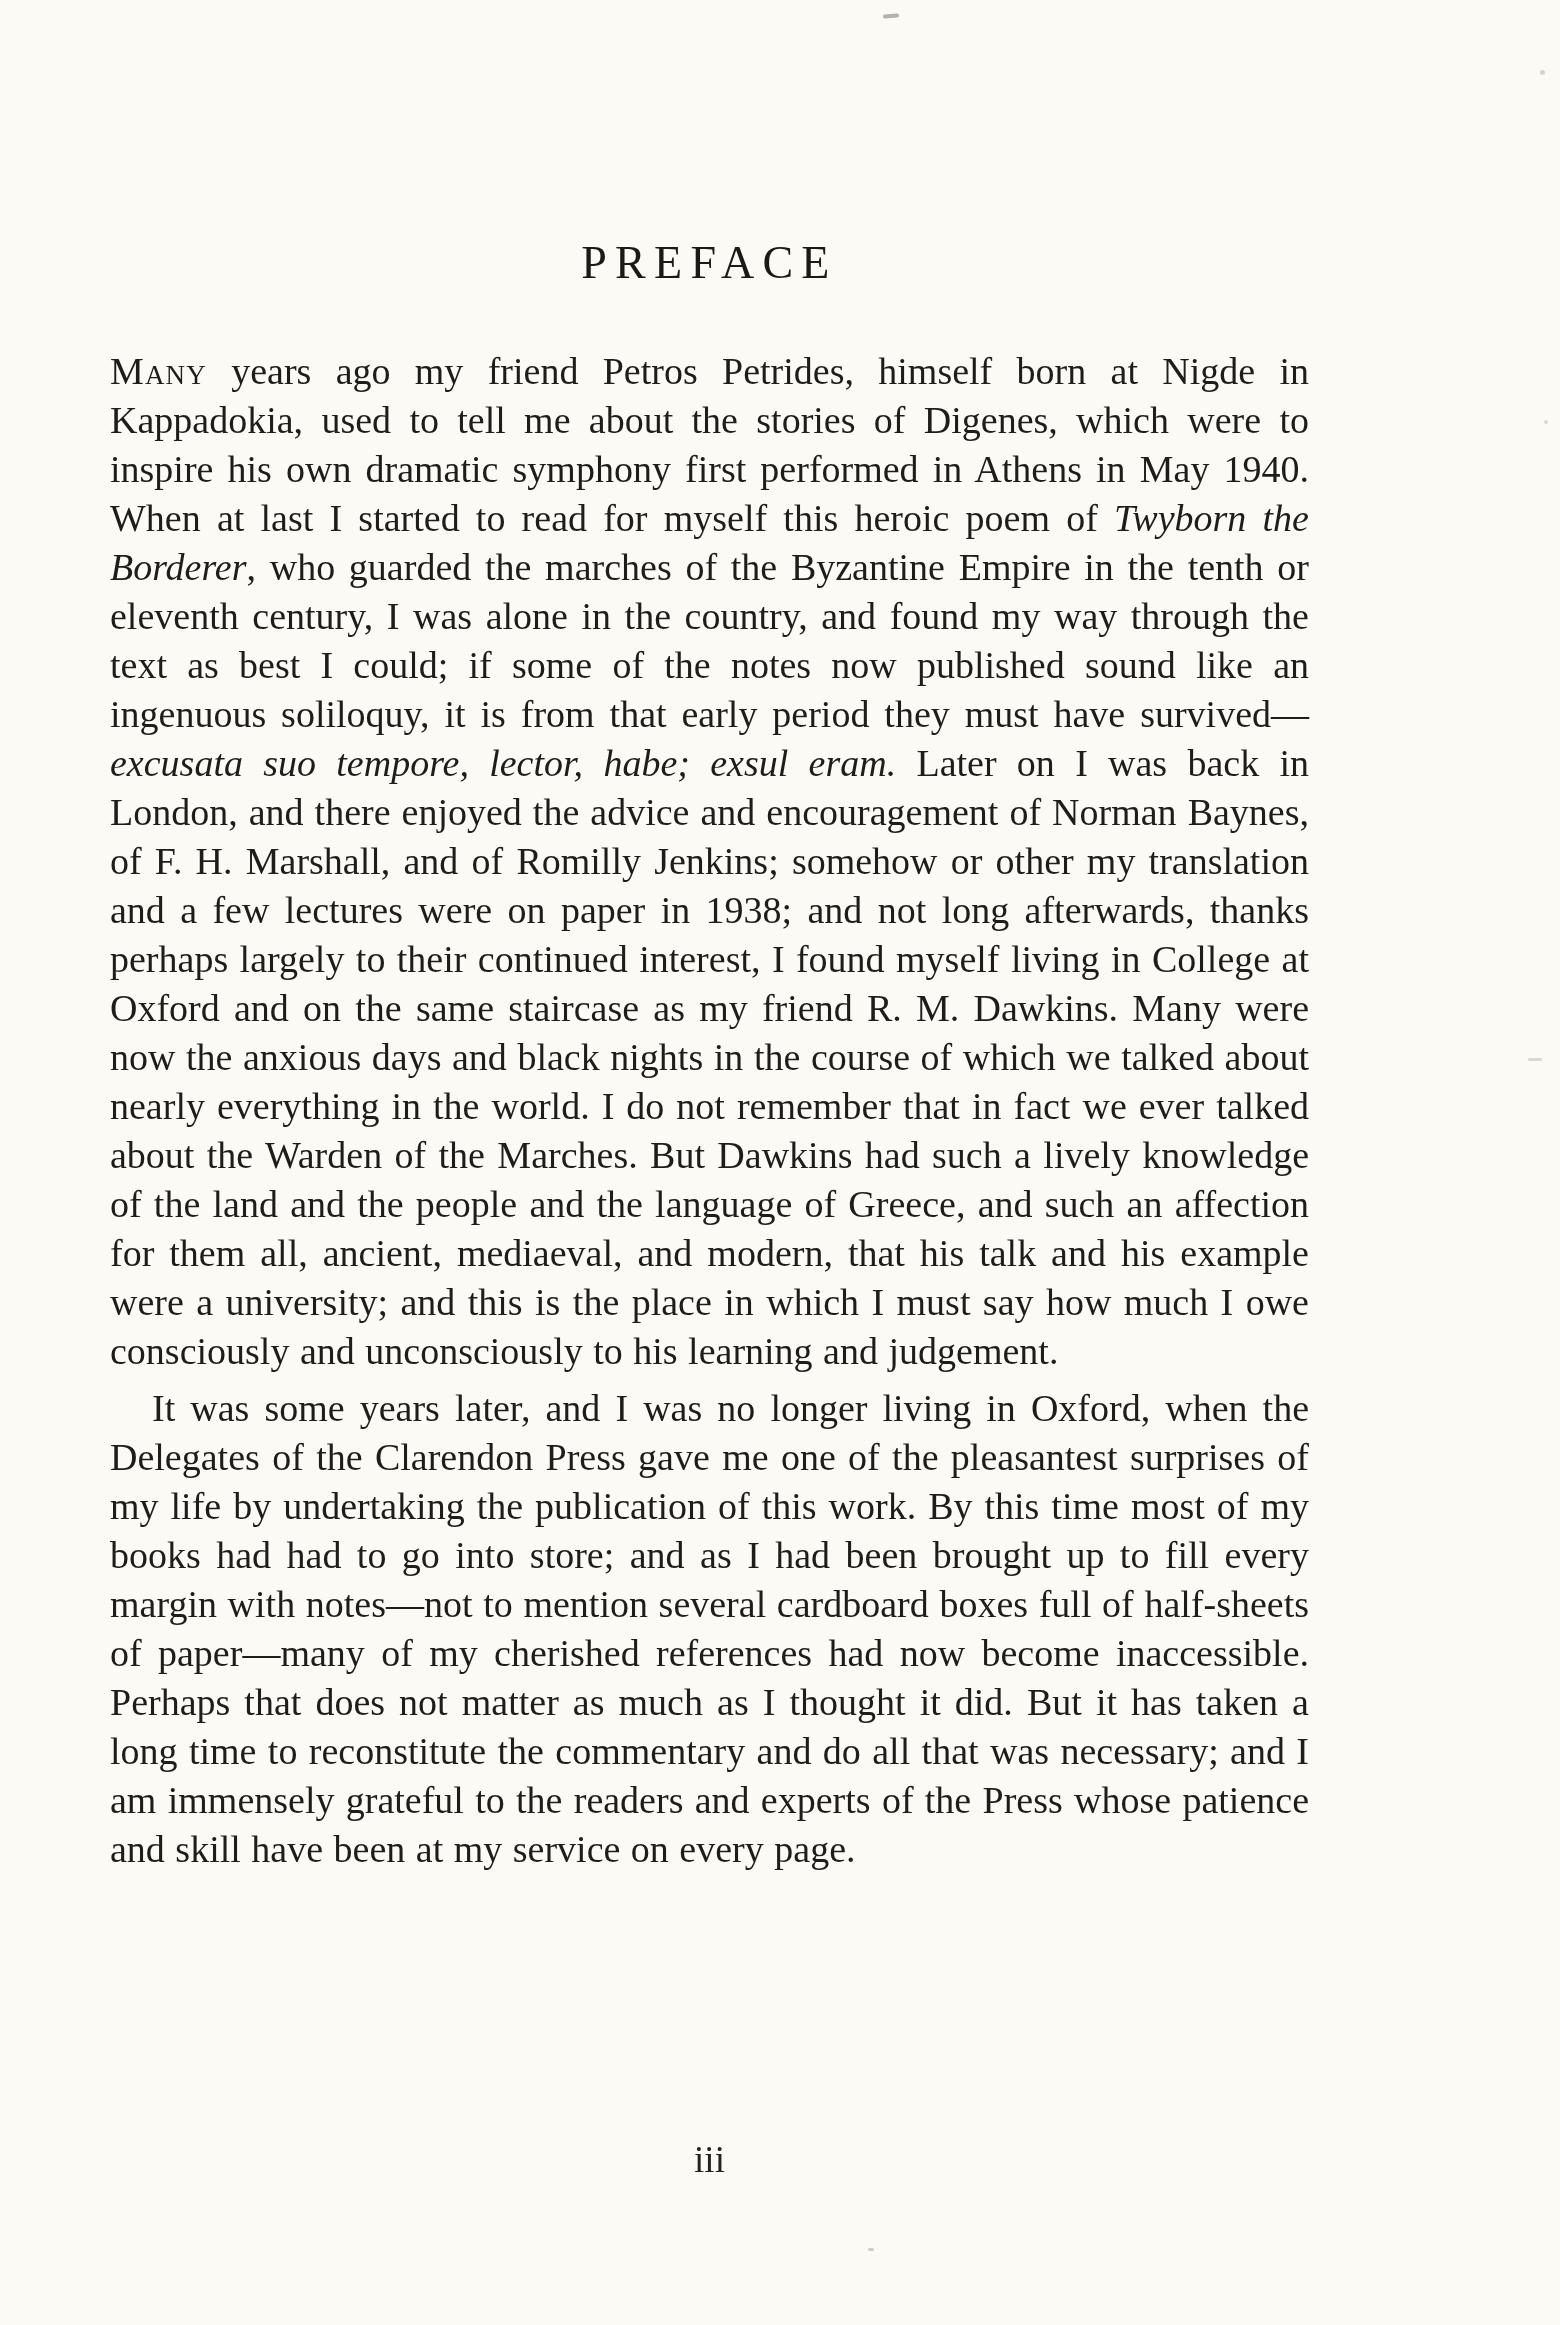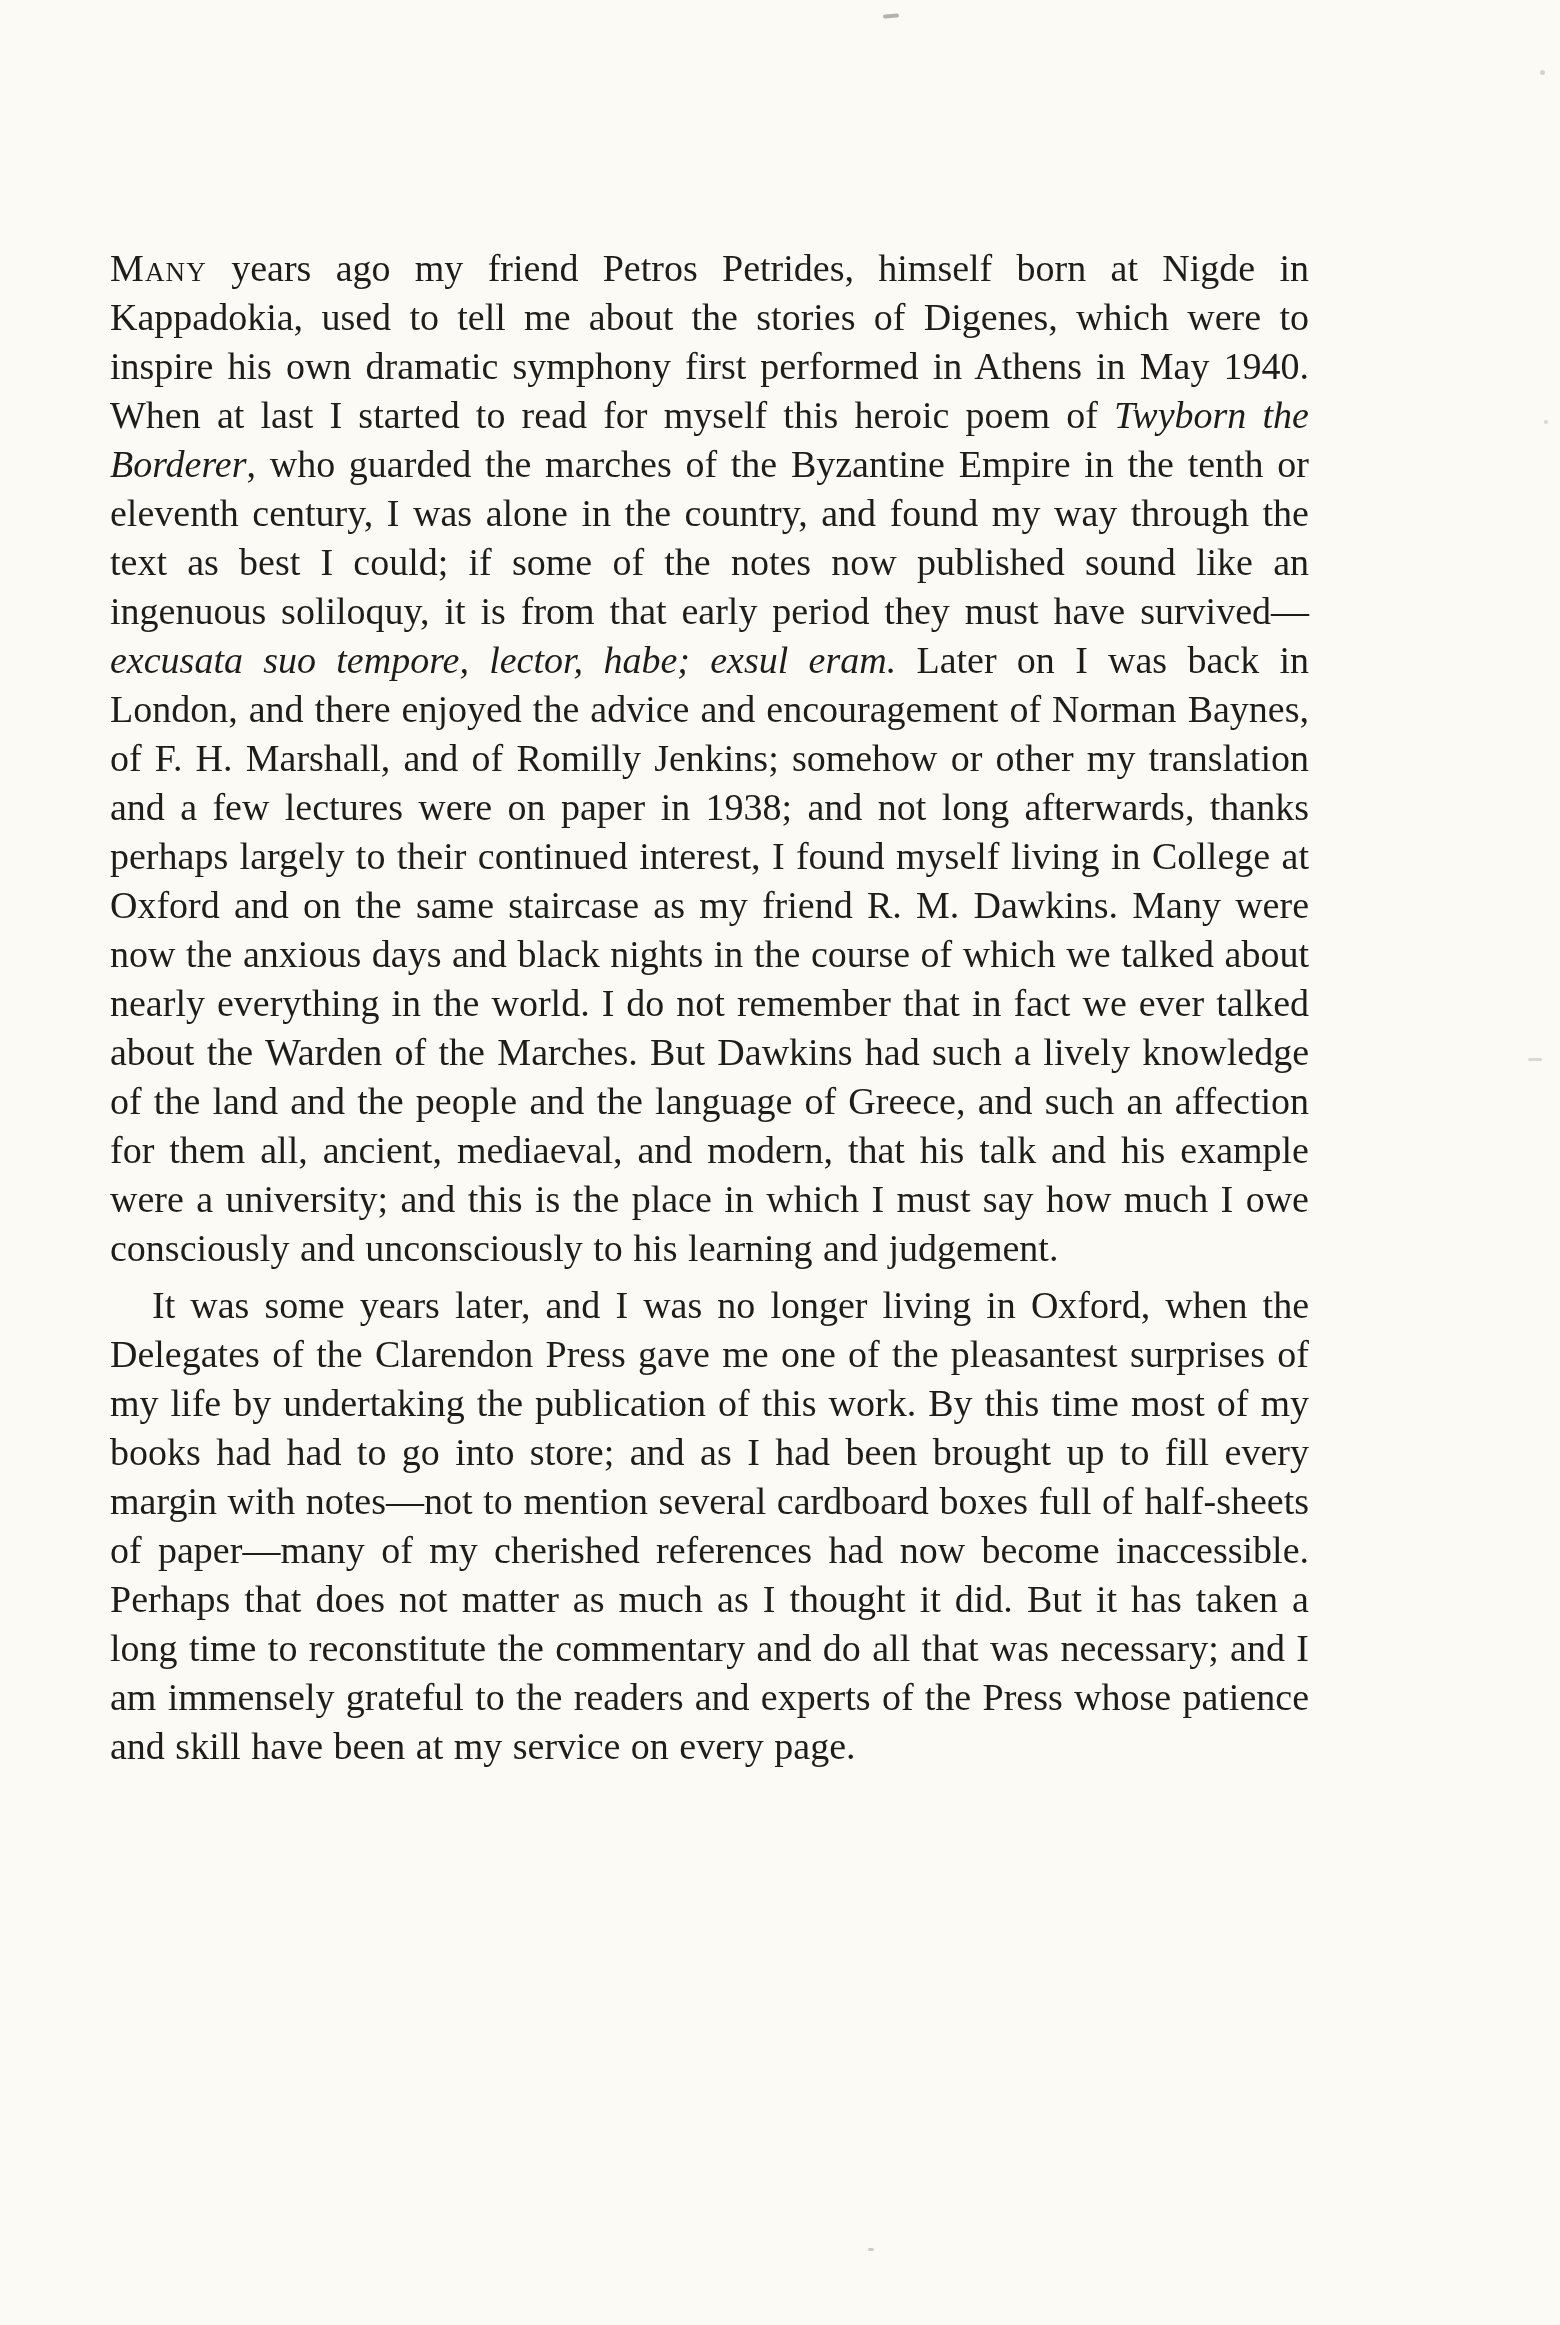--- a/index.html
+++ b/index.html
@@ -79,21 +79,23 @@
 <main class="page">
 
   <span class="speck speck-top-dash"></span>
   <span class="speck speck-right-dot-1"></span>
   <span class="speck speck-right-dot-2"></span>
   <span class="speck speck-right-dash"></span>
   <span class="speck speck-bottom-dot"></span>
 
   <div class="text-block">
 
+    <h1 class="title">PREFACE</h1>
 
     <p class="para"><span class="smallcaps">Many</span><span> years ago my friend Petros Petrides, himself born at Nigde in Kappadokia, used to tell me about the stories of Digenes, which were to inspire his own dramatic symphony first performed in Athens in May 1940. When at last I started to read for myself this heroic poem of </span><em>Twyborn the Borderer</em><span>, who guarded the marches of the Byzantine Empire in the tenth or eleventh century, I was alone in the country, and found my way through the text as best I could; if some of the notes now published sound like an ingenuous soliloquy, it is from that early period they must have survived—</span><em>excusata suo tempore, lector, habe; exsul eram.</em><span> Later on I was back in London, and there enjoyed the advice and encouragement of Norman Baynes, of F. H. Marshall, and of Romilly Jenkins; somehow or other my translation and a few lectures were on paper in 1938; and not long afterwards, thanks perhaps largely to their continued interest, I found myself living in College at Oxford and on the same staircase as my friend R. M. Dawkins. Many were now the anxious days and black nights in the course of which we talked about nearly everything in the world. I do not remember that in fact we ever talked about the Warden of the Marches. But Dawkins had such a lively knowledge of the land and the people and the language of Greece, and such an affection for them all, ancient, mediaeval, and modern, that his talk and his example were a university; and this is the place in which I must say how much I owe consciously and unconsciously to his learning and judgement.</span></p>
 
     <p class="para indented"><span>It was some years later, and I was no longer living in Oxford, when the Delegates of the Clarendon Press gave me one of the pleasantest surprises of my life by undertaking the publication of this work. By this time most of my books had had to go into store; and as I had been brought up to fill every margin with notes—not to mention several cardboard boxes full of half-sheets of paper—many of my cherished references had now become inaccessible. Perhaps that does not matter as much as I thought it did. But it has taken a long time to reconstitute the commentary and do all that was necessary; and I am immensely grateful to the readers and experts of the Press whose patience and skill have been at my service on every page.</span></p>
 
   </div>
 
+  <div class="page-number">iii</div>
 
 </main>
 
 </body></html>

